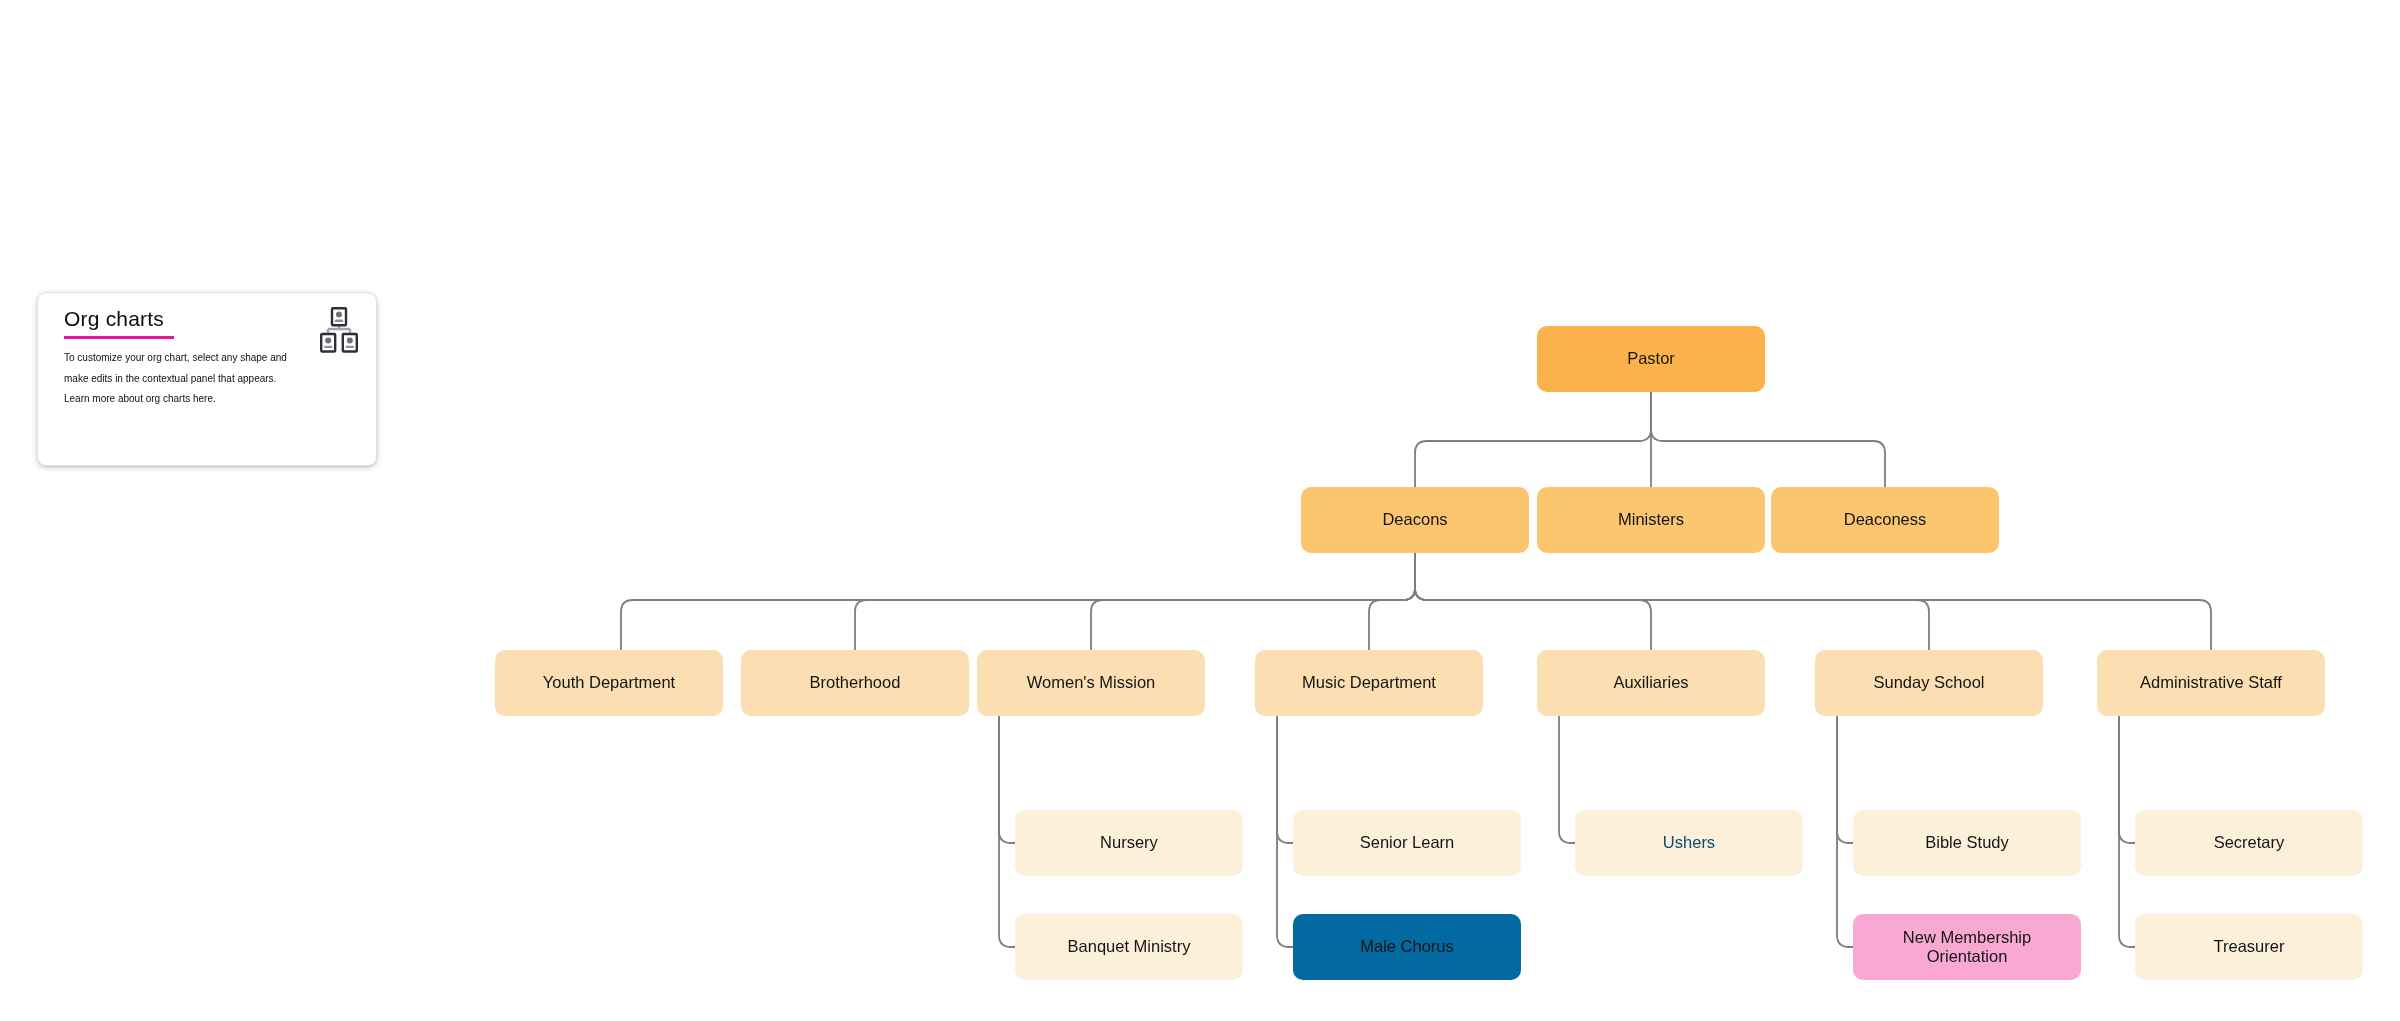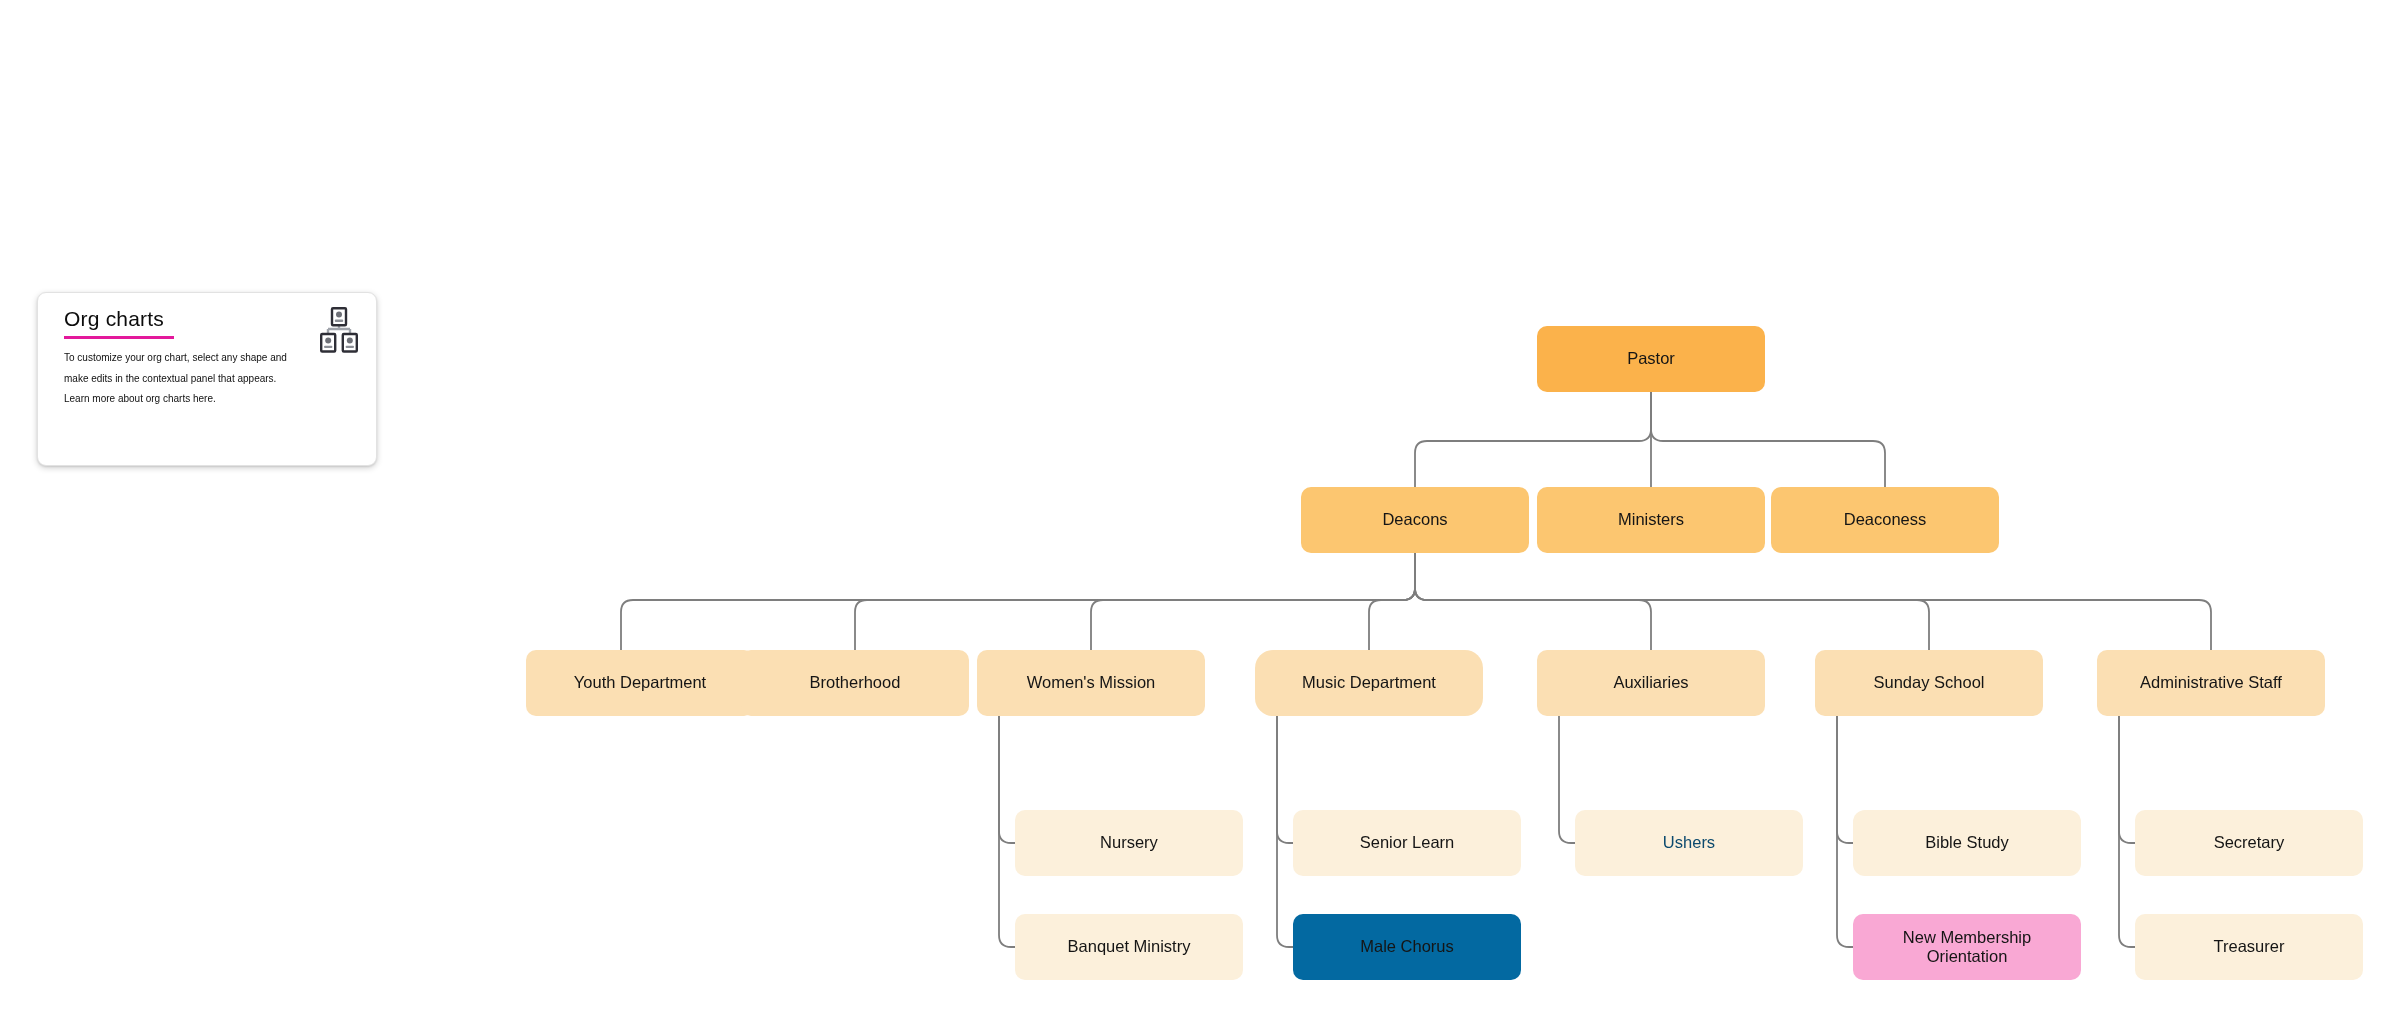--- a/index.html
+++ b/index.html
@@ -60,30 +60,30 @@
       </div>
       <div class="node" style="left: 1301px; top: 487px; background: rgb(252, 198, 112); color: rgb(21, 21, 21);">
         <span>Deacons</span>
       </div>
       <div class="node" style="left: 1537px; top: 487px; background: rgb(252, 198, 112); color: rgb(21, 21, 21);">
         <span>Ministers</span>
       </div>
       <div class="node" style="left: 1771px; top: 487px; background: rgb(252, 198, 112); color: rgb(21, 21, 21);">
         <span>Deaconess</span>
       </div>
-      <div class="node" style="left: 526px; top: 650px; background: rgb(251, 223, 179); color: rgb(21, 21, 21);">
+      <div class="node" style="left: 495px; top: 650px; background: rgb(251, 223, 179); color: rgb(21, 21, 21);">
         <span>Youth Department</span>
       </div>
       <div class="node" style="left: 741px; top: 650px; background: rgb(251, 223, 179); color: rgb(21, 21, 21);">
         <span>Brotherhood</span>
       </div>
       <div class="node" style="left: 977px; top: 650px; background: rgb(251, 223, 179); color: rgb(21, 21, 21);">
         <span>Women's Mission</span>
       </div>
-      <div class="node" style="left: 1255px; top: 650px; background: rgb(251, 223, 179); color: rgb(21, 21, 21); border-radius: 18px;">
+      <div class="node" style="left: 1255px; top: 650px; background: rgb(251, 223, 179); color: rgb(21, 21, 21);">
         <span>Music Department</span>
       </div>
       <div class="node" style="left: 1537px; top: 650px; background: rgb(251, 223, 179); color: rgb(21, 21, 21);">
         <span>Auxiliaries</span>
       </div>
       <div class="node" style="left: 1815px; top: 650px; background: rgb(251, 223, 179); color: rgb(21, 21, 21);">
         <span>Sunday School</span>
       </div>
       <div class="node" style="left: 2097px; top: 650px; background: rgb(251, 223, 179); color: rgb(21, 21, 21);">
         <span>Administrative Staff</span>
@@ -96,21 +96,21 @@
       </div>
       <div class="node" style="left: 1293px; top: 810px; background: rgb(252, 240, 219); color: rgb(21, 21, 21);">
         <span>Senior Learn</span>
       </div>
       <div class="node" style="left: 1293px; top: 914px; background: #0369a1; color: rgb(21, 21, 21);">
         <span>Male Chorus</span>
       </div>
       <div class="node" style="left: 1575px; top: 810px; background: rgb(252, 240, 219); color: #0c4a6e;">
         <span>Ushers</span>
       </div>
-      <div class="node" style="left: 1853px; top: 810px; background: rgb(252, 240, 219); color: rgb(21, 21, 21); border-radius: 12px;">
+      <div class="node" style="left: 1853px; top: 810px; background: rgb(252, 240, 219); color: rgb(21, 21, 21);">
         <span>Bible Study</span>
       </div>
       <div class="node" style="left: 1853px; top: 914px; background: #f9a8d4; color: rgb(21, 21, 21);">
         <span>New Membership Orientation</span>
       </div>
       <div class="node" style="left: 2135px; top: 810px; background: rgb(252, 240, 219); color: rgb(21, 21, 21);">
         <span>Secretary</span>
       </div>
       <div class="node" style="left: 2135px; top: 914px; background: rgb(252, 240, 219); color: rgb(21, 21, 21);">
         <span>Treasurer</span>

